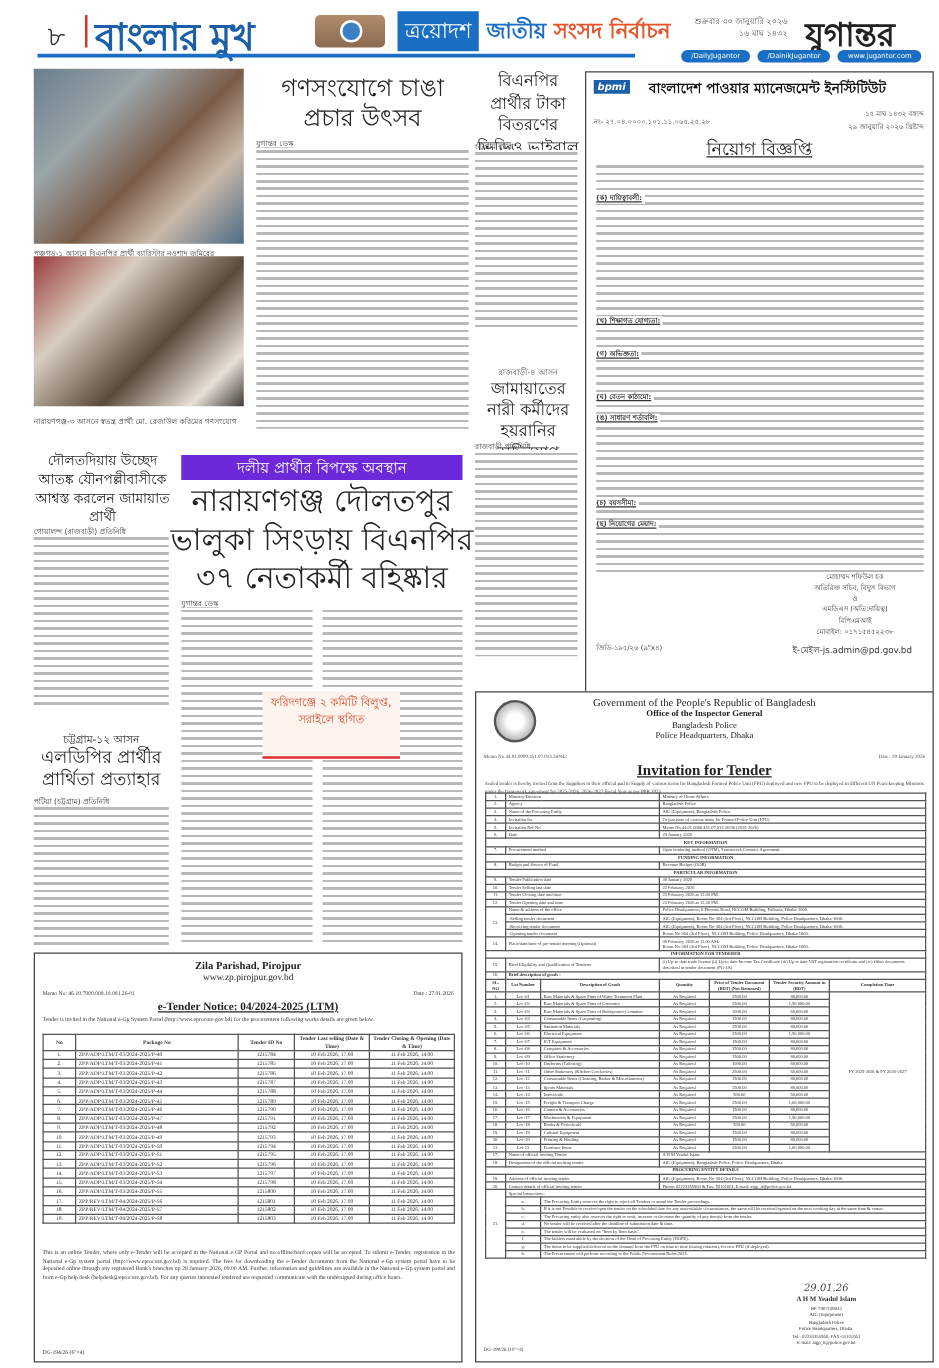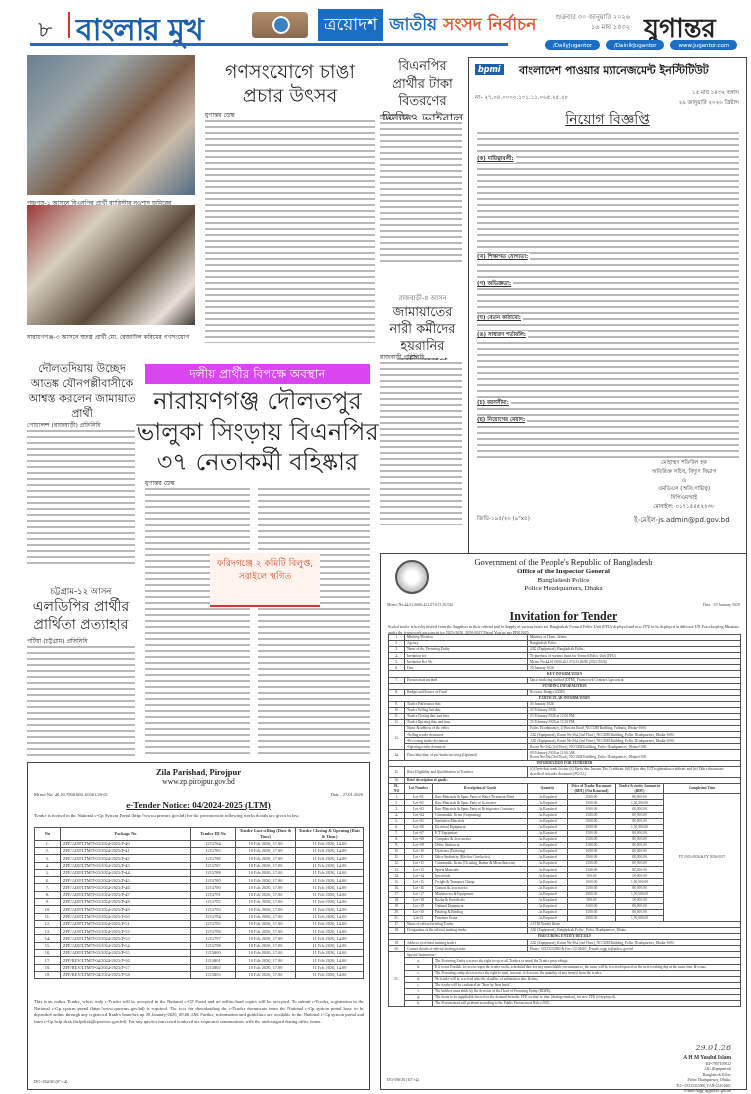--- a/index.html
+++ b/index.html
@@ -52,21 +52,21 @@
   .bpmi-ref { position:absolute; left: 6px; top: 36px; font-size: 5.5px; color:#444; }
   .bpmi-date { position:absolute; left: 180px; top: 30px; font-size: 5.5px; color:#444; line-height: 1.8; text-align: right; width: 90px; }
   .bpmi-title { position:absolute; left: 0; top: 50px; width: 100%; text-align:center; font-size: 14px; text-decoration: underline; color:#222; }
   .bpmi-lines { position:absolute; left: 8px; top: 72px; width: 262px; height: 330px; }
   .sec-label { position:absolute; left: 8px; font-size: 5.5px; font-weight: bold; text-decoration: underline; color:#333; background:#fff; padding-right:2px; }
   .bpmi-sign { position:absolute; left: 160px; top: 400px; width: 110px; text-align: center; font-size: 5.5px; line-height: 1.6; color:#333; }
   .bpmi-code { position:absolute; left: 8px; top: 457px; font-size: 5.5px; color:#444; }
   .bpmi-email { position:absolute; left: 165px; top: 456px; font-size: 7px; color:#333; }
 
   
-  .red-banner { left: 145px; top: 364px; width: 225px; height: 20px; background: #d946ef; color: #fff; font-size: 12px; text-align: center; line-height: 20px; }
+  .red-banner { left: 145px; top: 364px; width: 225px; height: 20px; background: #6d28d9; color: #fff; font-size: 12px; text-align: center; line-height: 20px; }
   .big-head { left: 135px; top: 386px; width: 245px; text-align: center; font-size: 24px; line-height: 1.28; color: #222; }
 
   .left-head { left: 27px; top: 362px; width: 110px; text-align: center; font-size: 11px; line-height: 1.35; color:#222; }
   .left-byline { left: 27px; top: 420px; }
   .left-lines { left: 27px; top: 428px; width: 108px; height: 140px; }
   .left-sub2 { left: 27px; top: 585px; width: 108px; text-align: center; font-size: 8.5px; color:#222; }
   .left-head2 { left: 27px; top: 597px; width: 108px; text-align: center; font-size: 14px; line-height: 1.3; color:#222; }
   .left-byline2 { left: 27px; top: 636px; }
   .left-lines2 { left: 27px; top: 644px; width: 108px; height: 112px; }
 
@@ -84,21 +84,21 @@
   .pol-bp { font-size: 7px; }
   .pol-memo { position:absolute; left: 6px; top: 48px; font-size: 4px; color:#444; font-family: "Liberation Serif", serif; }
   .pol-date { position:absolute; right: 6px; top: 48px; font-size: 4px; color:#444; font-family: "Liberation Serif", serif; }
   .pol-title { position:absolute; left: 0; top: 55px; width: 100%; text-align: center; font-size: 12px; font-weight: bold; text-decoration: underline; font-family: "Liberation Serif", serif; }
   .pol-intro { position:absolute; left: 7px; top: 70px; width: 355px; font-size: 4px; line-height: 1.4; font-family: "Liberation Serif", serif; color:#333; }
   .pol-table { position:absolute; left: 7px; top: 80px; width: 353px; border-collapse: collapse; font-family: "Liberation Serif", serif; font-size: 3.6px; color:#333; }
   .pol-table td, .pol-table th { border: 0.5px solid #555; padding: 0.3px 2px; line-height: 1.25; vertical-align: middle; }
   .pol-table th { font-weight: bold; text-align: center; }
   .pol-table .sec { text-align: center; font-weight: bold; }
   .pol-table .c { text-align: center; }
-  .pol-sign { position:absolute; left: 210px; top: 488px; width: 140px; text-align:right; font-family: "Liberation Serif", serif; font-size: 3.8px; line-height: 1.45; color:#333; }
+  .pol-sign { position:absolute; left: 210px; top: 471px; width: 140px; text-align:center; font-family: "Liberation Serif", serif; font-size: 3.8px; line-height: 1.45; color:#333; }
   .pol-sign .nm { font-size: 5.5px; font-weight: bold; }
   .pol-code { position:absolute; left: 6px; top: 523px; font-size: 4px; font-family: "Liberation Serif", serif; color:#333; }
   .signature { font-style: italic; font-size: 8px; color:#444; font-family: "DejaVu Serif", serif; }
 
   
   .zila-box { left: 27px; top: 762px; width: 343px; height: 328px; border: 1.5px solid #444; }
   .z-head { position:absolute; left: 0; top: 4px; width: 100%; text-align:center; font-family: "Liberation Serif", serif; color:#222; }
   .z-name { font-size: 8.5px; font-weight: bold; }
   .z-web { font-size: 7.5px; }
   .z-memo { position:absolute; left: 6px; top: 29px; font-size: 4.5px; font-family: "Liberation Serif", serif; color:#333; }

